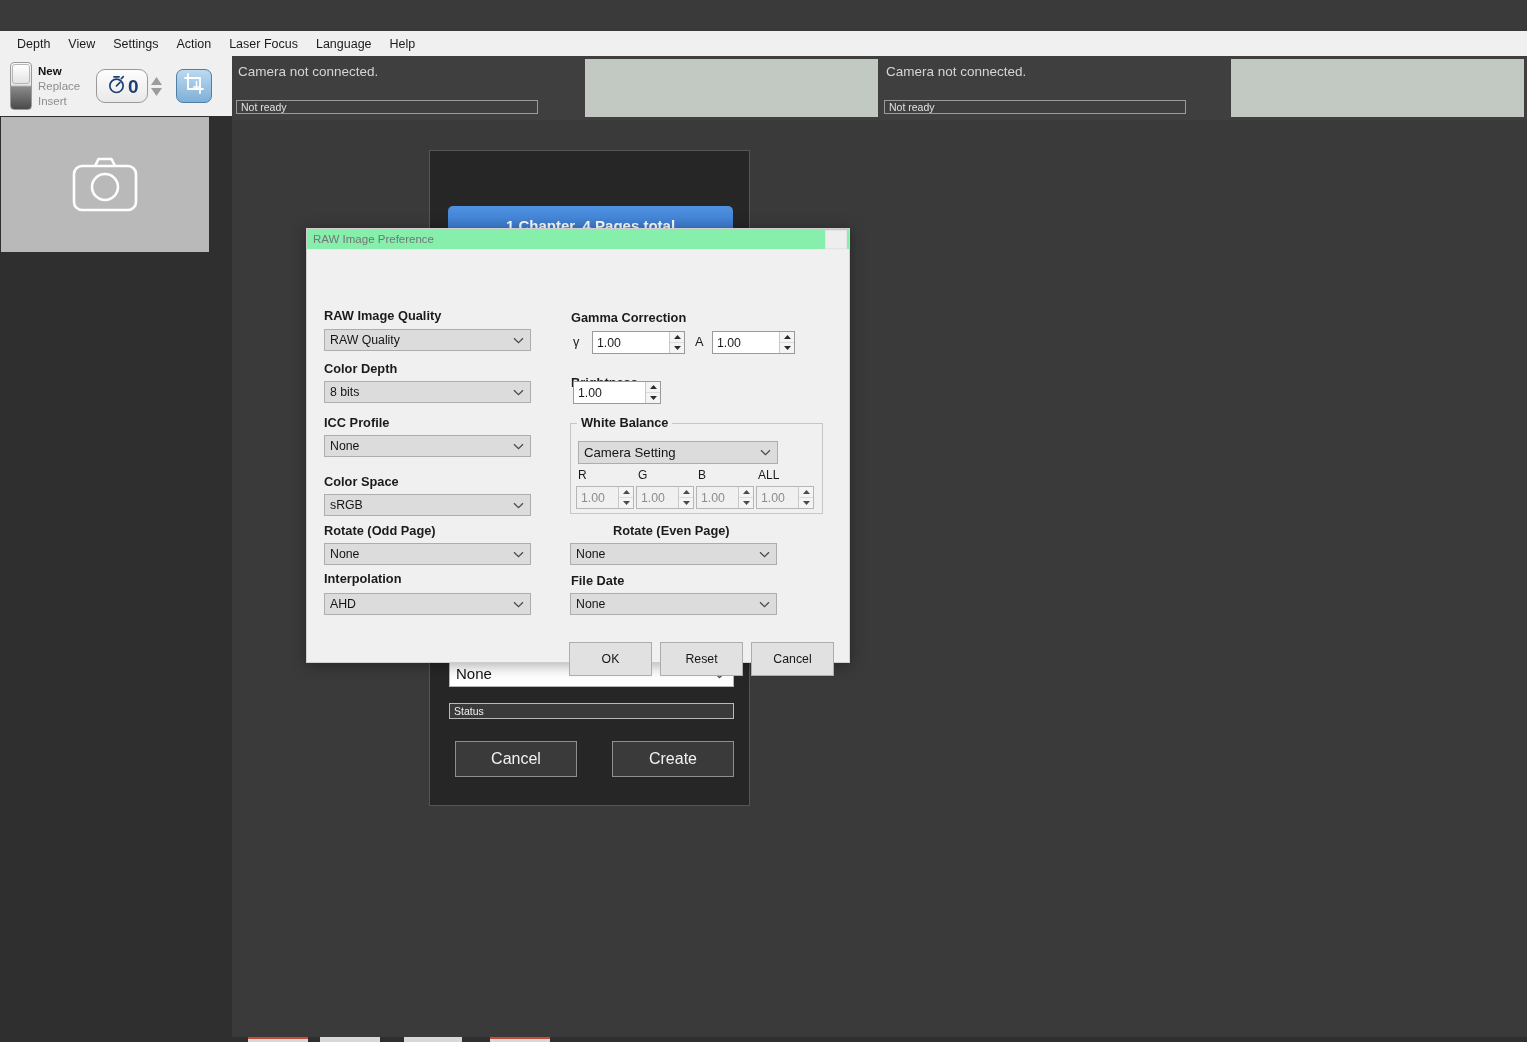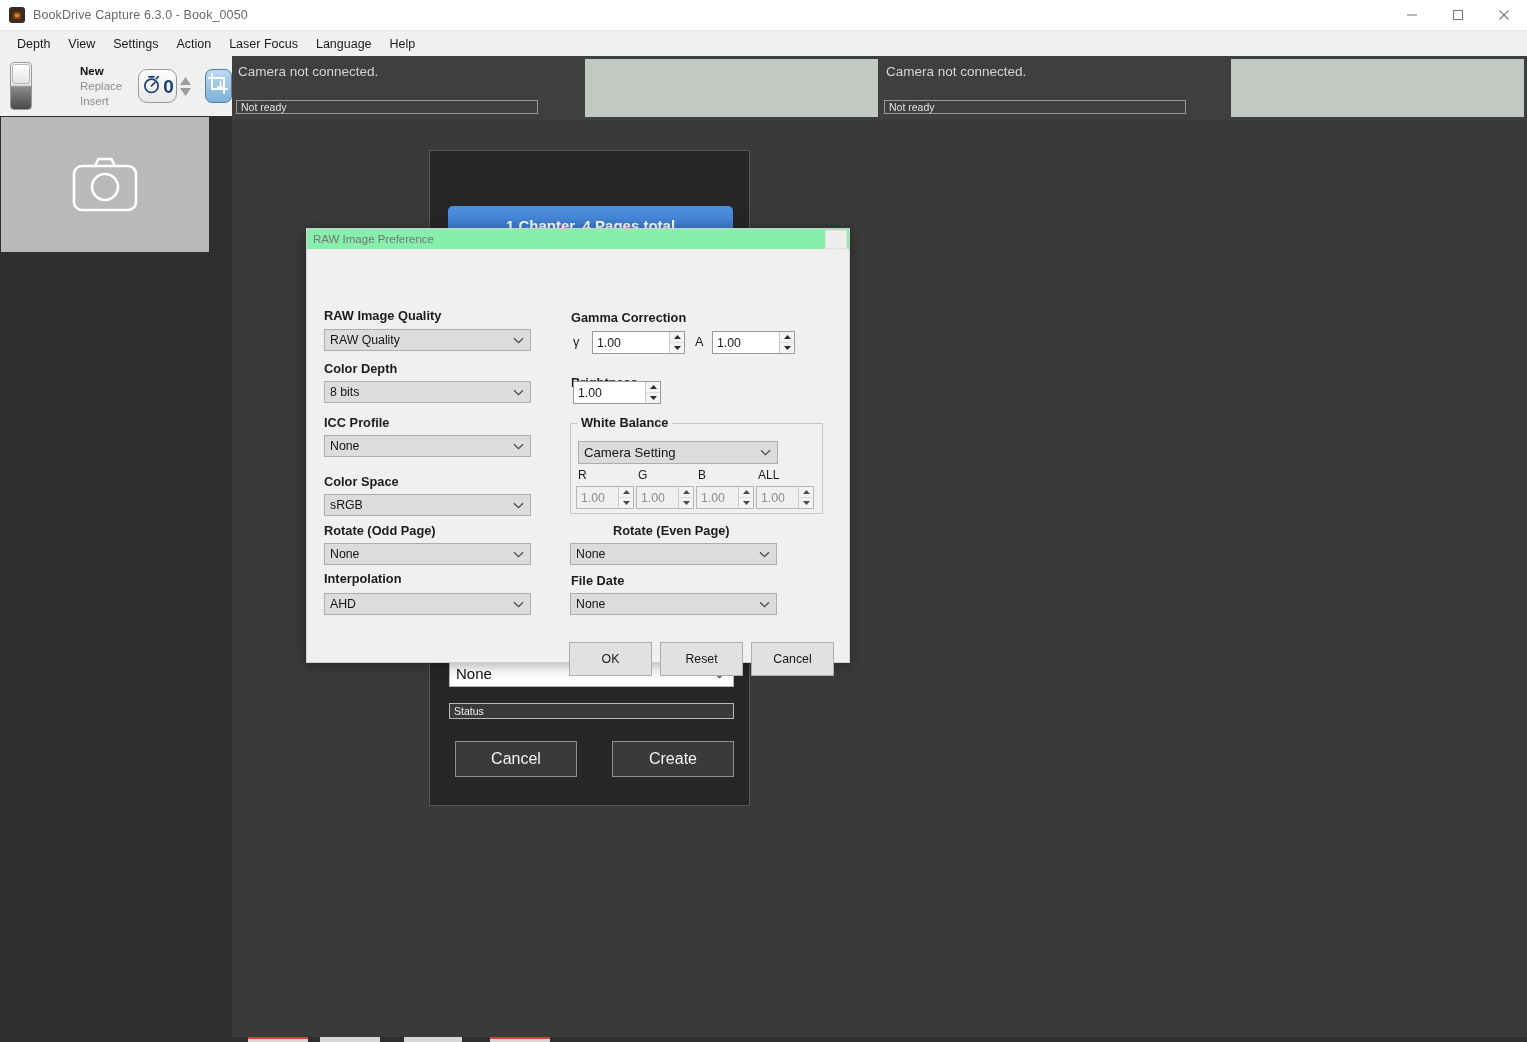--- a/index.html
+++ b/index.html
@@ -65,21 +65,21 @@
     font-size: 12.5px; color: #1a1a1a;
     padding: 3px 9px; white-space: nowrap;
   }
 
   
   .toolbar {
     position: absolute; left: 0; top: 56px; width: 232px; height: 60px;
     background: #f0f0f0;
     display: flex; align-items: center;
   }
-  .tool-switch { display: flex; align-items: center; margin-left: 10px; gap: 42px; }
+  .tool-switch { display: flex; align-items: center; margin-left: 10px; }
   .switch-track {
     width: 22px; height: 48px; border-radius: 4px;
     background: linear-gradient(#f7f7f7 0%, #e6e6e6 48%, #8a8a8a 52%, #4a4a4a 100%);
     border: 1px solid #9a9a9a;
     position: relative;
   }
   .switch-knob {
     position: absolute; left: 1px; top: 1px; width: 18px; height: 20px;
     background: linear-gradient(#ffffff, #e3e3e3);
     border: 1px solid #b5b5b5; border-radius: 3px;
@@ -287,42 +287,20 @@
     <div class="tb-chip" style="left:28px;width:18px;background:#d9c07a;"></div>
     <div class="tb-chip" style="left:70px;width:60px;background:#dcdcdc;"></div>
     <div class="tb-chip" style="left:132px;width:36px;background:#5db55d;"></div>
     <div class="tb-chip" style="left:180px;width:28px;background:#ca8a6a;"></div>
     <div class="tb-chip" style="left:248px;width:60px;background:#d8d8d8;border-top:2px solid #c64b3a;"></div>
     <div class="tb-chip" style="left:320px;width:60px;background:#d8d8d8;"></div>
     <div class="tb-chip" style="left:404px;width:58px;background:#d8d8d8;"></div>
     <div class="tb-chip" style="left:490px;width:60px;background:#d8d8d8;border-top:2px solid #c64b3a;"></div>
   </div>
 
-  <div class="titlebar">
-    <div class="tb-appicon"></div>
-    <div class="tb-title">BookDrive Capture 6.3.0 - Book_0050</div>
-    <div class="winbtns">
-      <div class="winbtn">
-        <svg width="12" height="12" viewBox="0 0 12 12">
-            <line x1="1" y1="6" x2="11" y2="6" stroke="currentColor" stroke-width="1.1"></line>
-          </svg>
-      </div>
-      <div class="winbtn">
-        <svg width="12" height="12" viewBox="0 0 12 12">
-            <rect x="1.5" y="1.5" width="9" height="9" fill="none" stroke="currentColor" stroke-width="1.1"></rect>
-          </svg>
-      </div>
-      <div class="winbtn">
-        <svg width="12" height="12" viewBox="0 0 12 12">
-            <line x1="1.5" y1="1.5" x2="10.5" y2="10.5" stroke="currentColor" stroke-width="1.1"></line>
-            <line x1="10.5" y1="1.5" x2="1.5" y2="10.5" stroke="currentColor" stroke-width="1.1"></line>
-          </svg>
-      </div>
-    </div>
-  </div>
 
   <div class="menubar">
     <div class="menuitem">Depth</div>
     <div class="menuitem">View</div>
     <div class="menuitem">Settings</div>
     <div class="menuitem">Action</div>
     <div class="menuitem">Laser Focus</div>
     <div class="menuitem">Language</div>
     <div class="menuitem">Help</div>
   </div>

